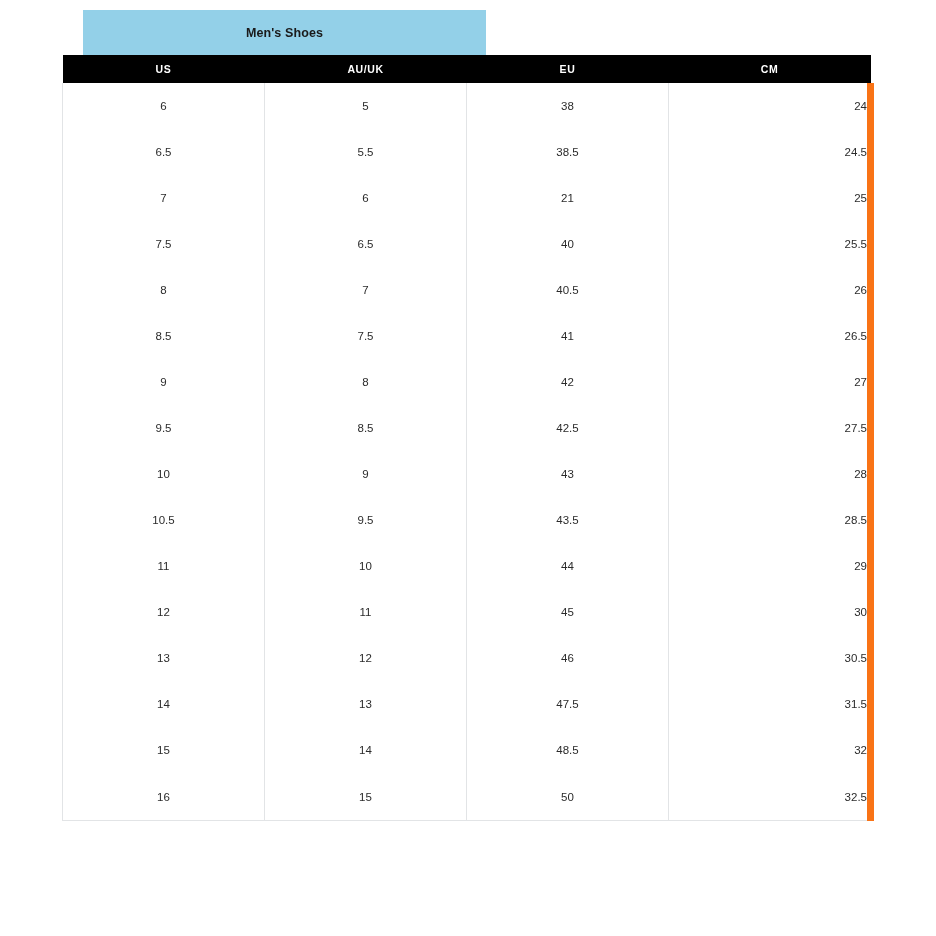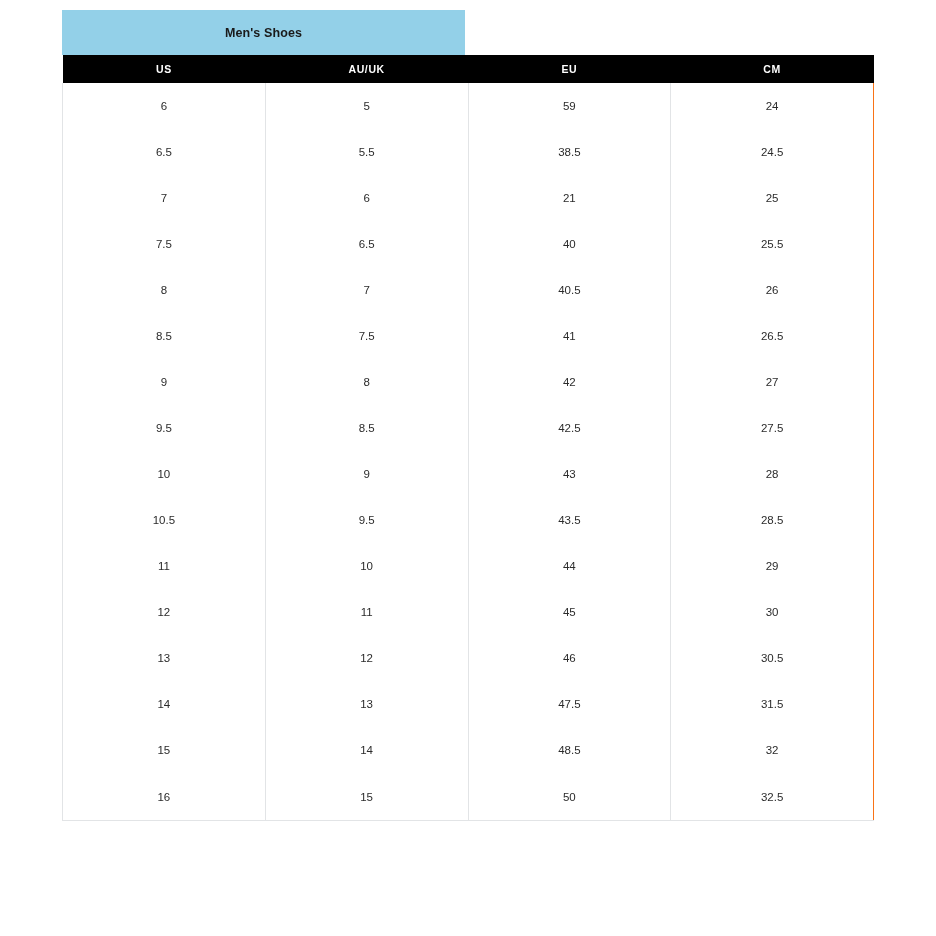--- a/index.html
+++ b/index.html
@@ -25,20 +25,21 @@
 
   
   .title-banner {
     width: 403px;
     height: 45px;
     background: #93d0e8;
     display: flex;
     align-items: center;
     justify-content: center;
     box-sizing: border-box;
+    margin-left: 21px;
   }
   .title-banner .title-text {
     font-size: 12.5px;
     font-weight: bold;
     color: #1a1a1a;
     letter-spacing: 0.1px;
   }
 
   
   table.size-table {
@@ -67,21 +68,22 @@
     font-weight: normal;
     color: #2b2b2b;
     border-left: 1px solid #e2e4e6;
     border-right: 0;
     background: #ffffff;
   }
   table.size-table tbody td:first-child {
     border-left: 1px solid #e2e4e6;
   }
   table.size-table tbody tr td:last-child {
-    border-right: 1px solid #f97316;
+    border-right: 7px solid #f97316;
+    text-align: right;
   }
   table.size-table tbody tr:last-child td {
     border-bottom: 1px solid #e2e4e6;
     height: 47px;
   }
 </style>
 </head>
 <body>
 
 <div class="chart-wrap">
@@ -96,21 +98,21 @@
         <th>US</th>
         <th>AU/UK</th>
         <th>EU</th>
         <th>CM</th>
       </tr>
     </thead>
     <tbody>
         <tr>
           <td>6</td>
           <td>5</td>
-          <td>59</td>
+          <td>38</td>
           <td>24</td>
         </tr>
         <tr>
           <td>6.5</td>
           <td>5.5</td>
           <td>38.5</td>
           <td>24.5</td>
         </tr>
         <tr>
           <td>7</td>

